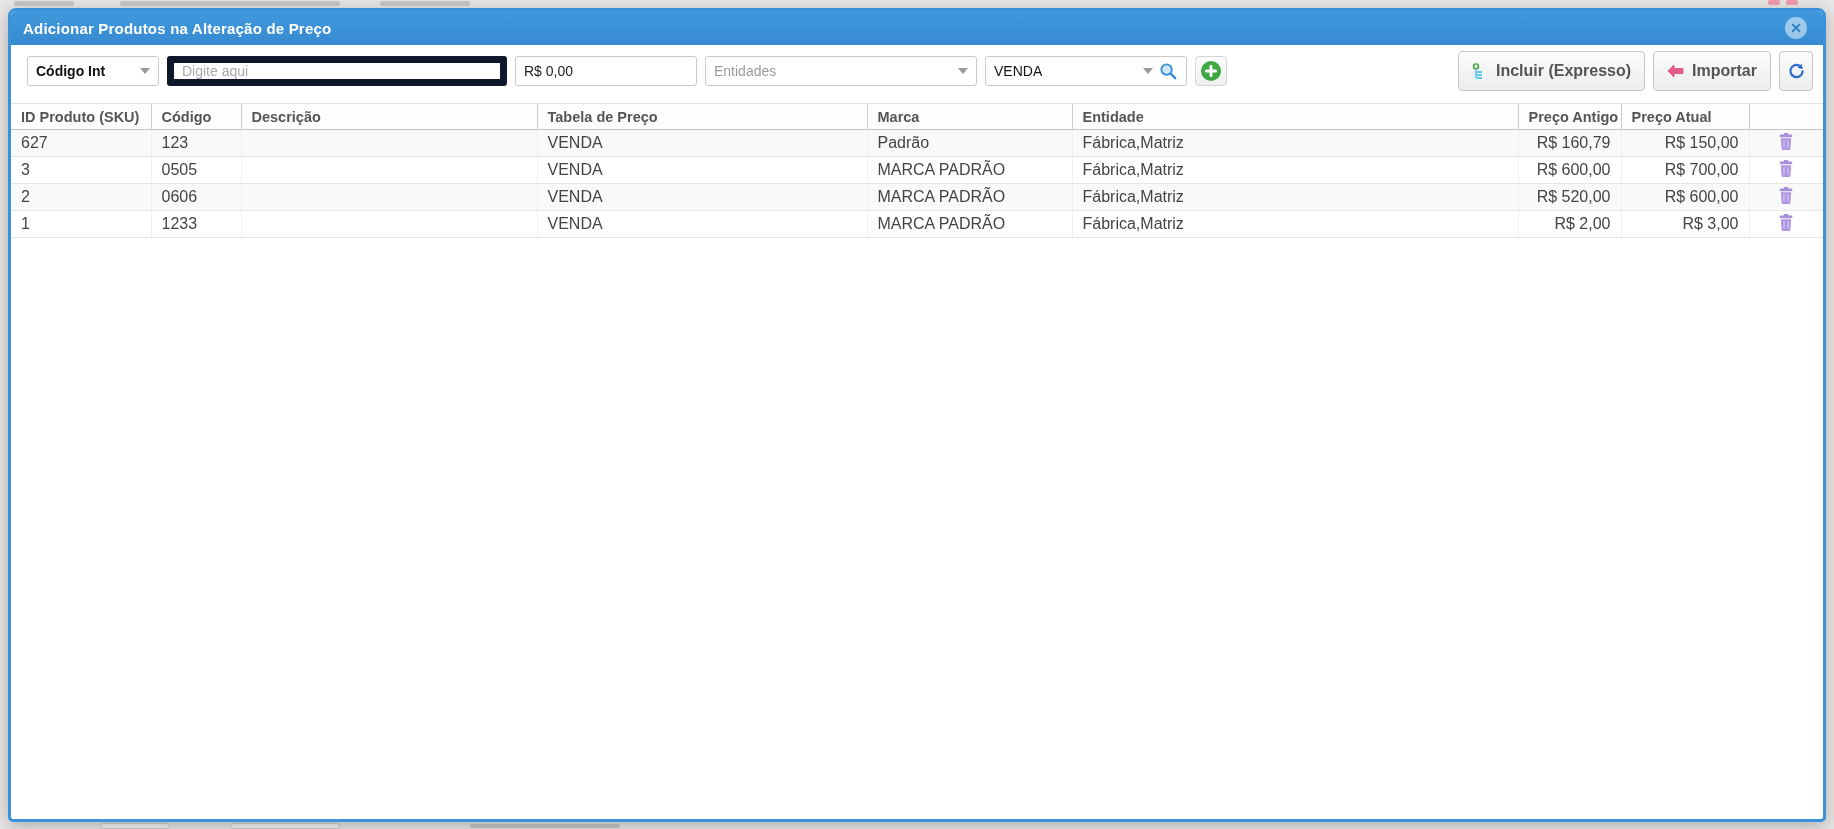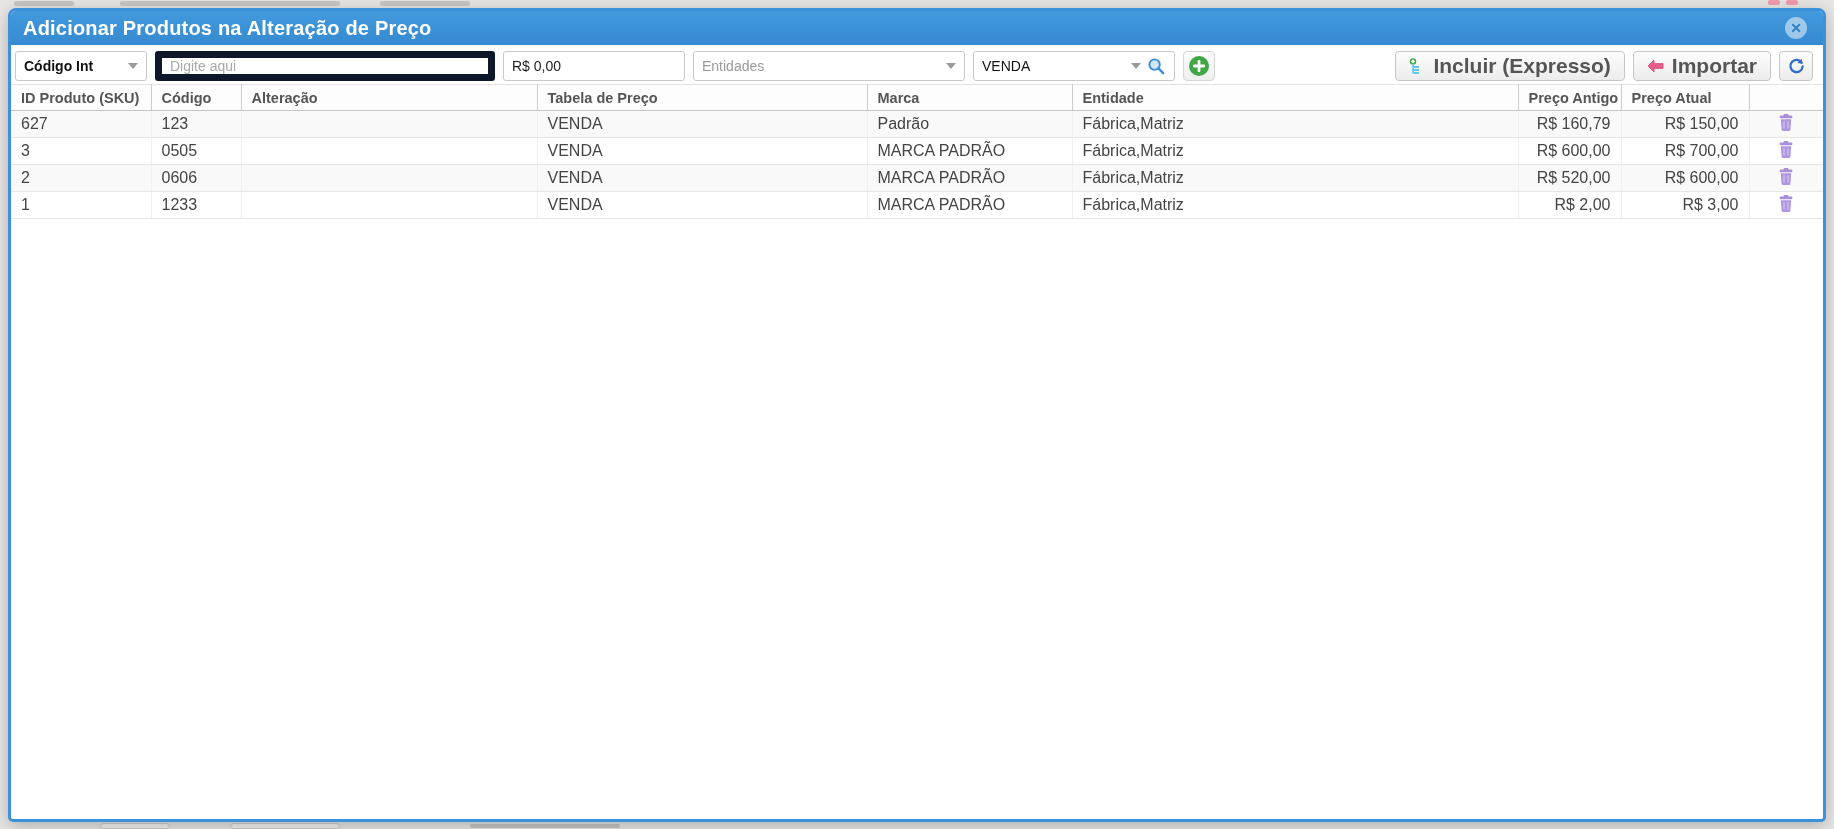--- a/index.html
+++ b/index.html
@@ -11,55 +11,55 @@
   .under-pink { position:absolute; background:#f29cae; border-radius:2px; }
   .under-box  { position:absolute; background:#f4f3f2; border:1px solid #cfcecd; border-radius:3px; }
 
   
   .modal { position:absolute; left:8px; top:8px; width:1818px; height:814px;
     border:3px solid #3c92da; border-radius:8px 8px 5px 5px; background:#ffffff;
     box-shadow:0 4px 18px rgba(0,0,0,.25); overflow:hidden; }
 
   .titlebar { height:34px; background:linear-gradient(#429add,#3589d0);
     display:flex; align-items:center; padding:0 12px; position:relative; }
-  .titlebar .title { color:#ffffff; font-size:20px; font-weight:bold; letter-spacing:.2px; }
+  .titlebar .title { color:#ffffff; font-size:15px; font-weight:bold; letter-spacing:.2px; }
   .close-btn { position:absolute; right:16px; top:6px; width:22px; height:22px;
     border-radius:50%; background:rgba(255,255,255,.5); display:flex;
     align-items:center; justify-content:center; cursor:pointer;
     color:#2e7fc2; font-size:14px; font-weight:bold; line-height:1; }
 
   
-  .toolbar { display:flex; align-items:center; gap:8px; padding:6px 10px 1px 4px; }
+  .toolbar { display:flex; align-items:center; gap:8px; padding:6px 10px 1px 16px; }
   .ctrl { height:30px; border:1px solid #c9c9c9; border-radius:3px; background:#fff;
     font-size:14px; color:#333; display:flex; align-items:center; padding:0 8px; }
   .sel { justify-content:space-between; cursor:pointer; }
   .caret { width:0; height:0; border-left:5px solid transparent; border-right:5px solid transparent;
     border-top:6px solid #9a9a9a; margin-left:8px; flex:none; }
   .fld-select { width:132px; font-weight:bold; color:#111; }
   .fld-select span.txt { overflow:hidden; white-space:nowrap; }
   input.ctrl { display:inline-block; line-height:28px; }
   .red-input { width:340px; border:7px solid #0f172a; }
   .red-input::placeholder { color:#a9a9a9; }
   .money-input { width:182px; text-align:left; color:#222; }
   .ent-select { width:272px; color:#9a9a9a; }
   .venda-select { width:202px; color:#111; }
   .venda-select .mag { margin-left:6px; flex:none; display:flex; }
   .plus-btn { width:32px; height:30px; border:1px solid #d6d6d6; border-radius:4px;
     background:linear-gradient(#fcfcfc,#efefef); display:flex; align-items:center;
     justify-content:center; cursor:pointer; }
   .spacer { flex:1; }
-  .tb-btn { height:30px; border:1px solid #c6c6c6; border-radius:4px;
+  .tb-btn { height:40px; border:1px solid #c6c6c6; border-radius:4px;
     background:linear-gradient(#fdfdfd,#ececec); display:flex; align-items:center; gap:7px;
-    padding:0 13px; font-size:21px; font-weight:bold; color:#555; cursor:pointer;
+    padding:0 13px; font-size:16px; font-weight:bold; color:#555; cursor:pointer;
     font-family:"Liberation Sans", sans-serif;text-align:right; }
   .tb-btn svg { flex:none; }
   .refresh-btn { width:34px; justify-content:center; padding:0; }
 
   
-  table.grid { width:100%; border-collapse:collapse; table-layout:fixed; margin-top:2px; }
+  table.grid { width:100%; border-collapse:collapse; table-layout:fixed; margin-top:11px; }
   .grid thead th { height:26px; font-size:14.5px; font-weight:bold; color:#555;
     text-align:left; padding:0 10px; border-top:1px solid #e2e2e2;
     border-bottom:1px solid #c5c5c5; border-right:1px solid #cccccc;
     background:#fdfdfd; white-space:nowrap; overflow:hidden; cursor:pointer; }
   .grid thead th:last-child { border-right:none; }
   .grid tbody td { height:27px; font-size:16px; color:#444; padding:0 10px;
     border-bottom:1px solid #e6e6e6; border-right:1px solid #f0f0f0;
     white-space:nowrap; overflow:hidden; }
   .grid tbody td:last-child { border-right:none; }
   .grid tbody tr:nth-child(odd) { background:#f9f9f9; }
@@ -170,21 +170,21 @@
         <col style="width:205px">
         <col style="width:446px">
       <col style="width:103px">
         <col style="width:128px">
         <col>
     </colgroup>
     <thead>
         <tr>
           <th class="l">ID Produto (SKU)</th>
           <th class="l">Código</th>
-          <th class="l">Alteração</th>
+          <th class="l">Descrição</th>
           <th class="l indent-big">Tabela de Preço</th>
           <th class="l">Marca</th>
           <th class="l">Entidade</th>
           <th class="r">Preço Antigo</th>
           <th class="r">Preço Atual</th>
           <th class="c"></th>
         </tr>
       </thead>
     <tbody>
         <tr>

